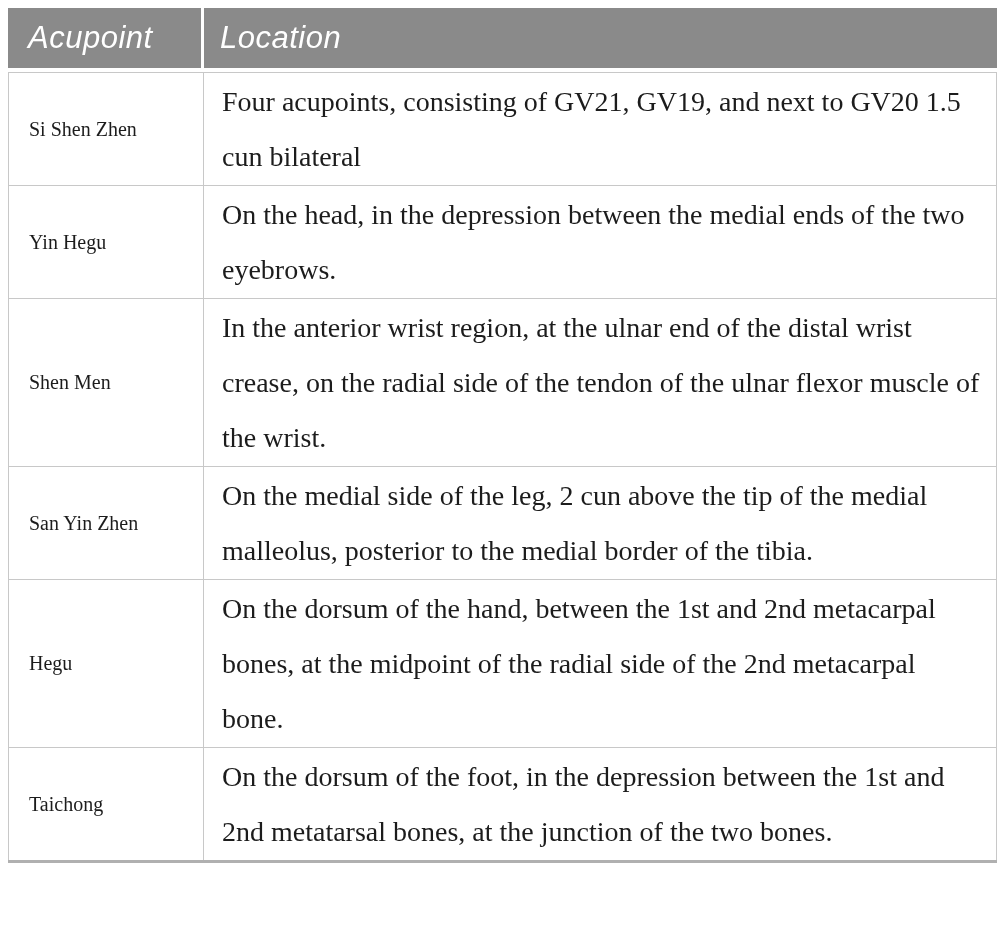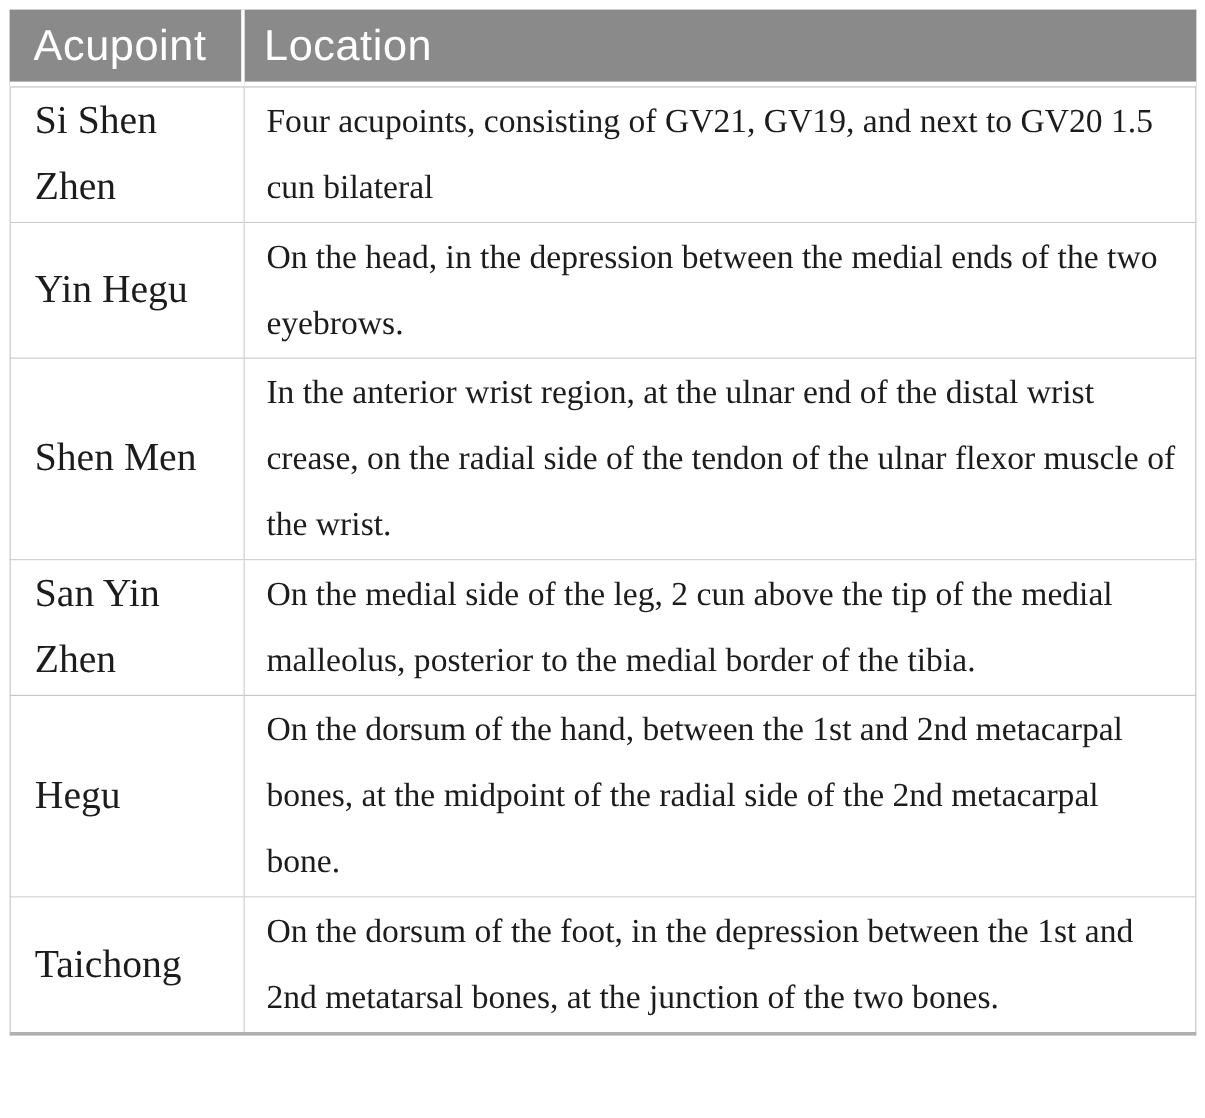--- a/index.html
+++ b/index.html
@@ -26,47 +26,48 @@
     table-layout: fixed;
     border-collapse: separate;
     border-spacing: 0;
     border-bottom: 3px solid var(--rule);
   }
   thead th {
     background: var(--header-bg);
     color: var(--header-text);
     font-family: "Liberation Sans", "DejaVu Sans", sans-serif;
     font-weight: 400;
-    font-size: 36px;
+    font-size: 31px;
     letter-spacing: 0.5px;
     text-align: left;
     height: 64px;
     vertical-align: middle;
     border-bottom: 4px solid #ffffff;
     padding: 0;
+    font-style: italic;
   }
   th.col-acupoint {
     width: 196px;
     padding-left: 20px;
     border-right: 3px solid #ffffff;
   }
   th.col-location {
     padding-left: 16px;
   }
   tbody td {
     font-family: "Liberation Serif", "DejaVu Serif", serif;
     color: var(--body-text);
     vertical-align: middle;
     border-bottom: 1px solid var(--grid);
     background: #ffffff;
   }
   tbody tr:first-child td { border-top: 1px solid var(--grid); }
   tbody tr:last-child td { border-bottom: none; }
   td.acupoint-cell {
-    font-size: 33px;
+    font-size: 20px;
     line-height: 55px;
     padding: 1px 6px 1px 20px;
     border-left: 1px solid var(--grid);
     border-right: 1px solid var(--grid);
   }
   td.location-cell {
     font-size: 28px;
     line-height: 55px;
     padding: 1px 14px 1px 18px;
     border-right: 1px solid var(--grid);

